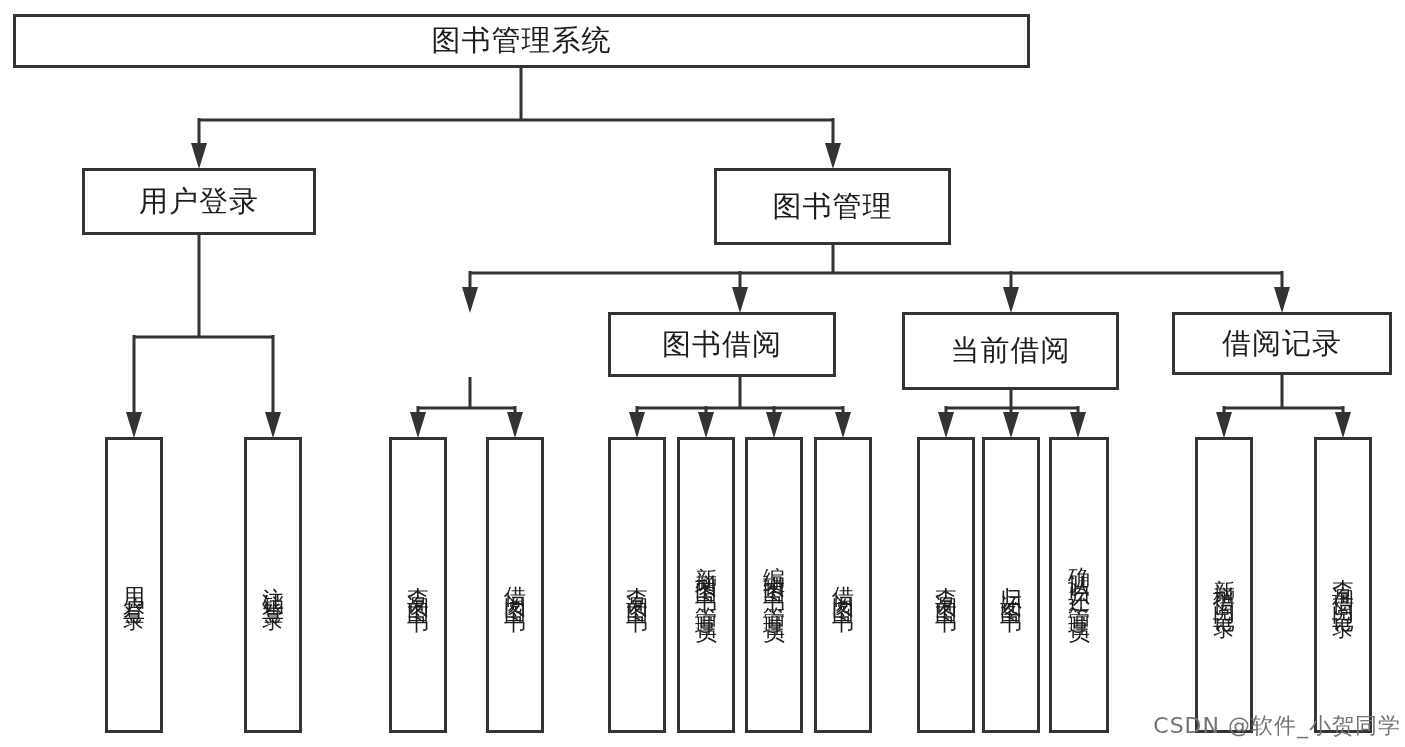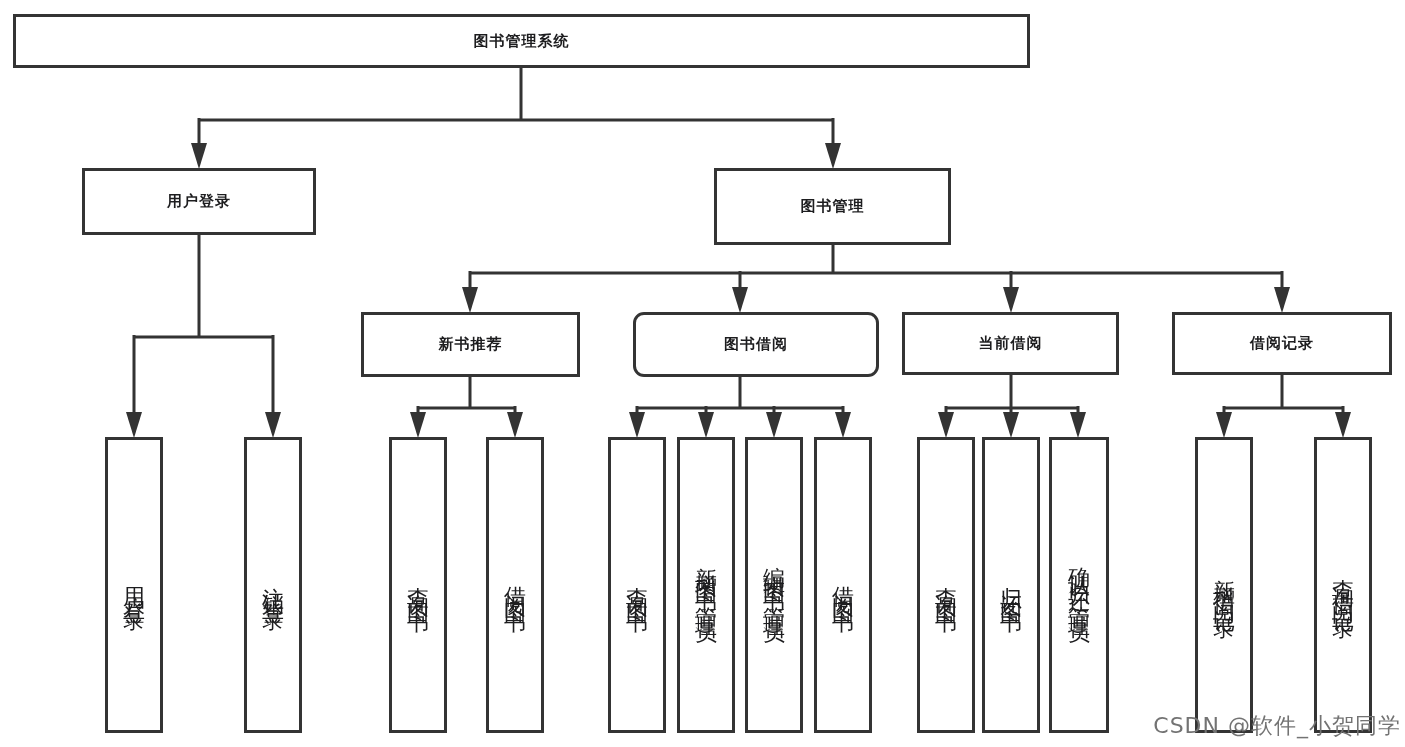--- a/index.html
+++ b/index.html
@@ -20,24 +20,23 @@
     position: absolute;
     box-sizing: border-box;
     border: 3px solid #343434;
     background: #ffffff;
     display: flex;
     align-items: center;
     justify-content: center;
     color: #1d1d1f;
   }
   .box.h .label {
-    font-size: 15px;
+    font-size: 29px;
     letter-spacing: 1px;
     white-space: nowrap;
-    font-weight: bold;
   }
   .box.v .vlabel {
     writing-mode: vertical-rl;
     text-orientation: mixed;
     font-size: 22px;
     letter-spacing: 8px;
     line-height: 1;
   }
   #watermark {
     position: absolute;
@@ -99,27 +98,24 @@
     <span class="label">图书管理系统</span>
   </div>
 
   <div class="box h" style="left:82px; top:168px; width:234px; height:67px;">
     <span class="label">用户登录</span>
   </div>
   <div class="box h" style="left:714px; top:168px; width:237px; height:77px;">
     <span class="label">图书管理</span>
   </div>
 
-  <div class="box h" style="left:361px; top:312px; width:219px; height:65px;">
-    <span class="label">新书推荐</span>
-  </div>
-  <div class="box h" style="left:633px; top:312px; width:246px; height:65px;border-radius:11px;">
+  <div class="box h" style="left:608px; top:312px; width:228px; height:65px;">
     <span class="label">图书借阅</span>
   </div>
-  <div class="box h" style="left:902px; top:312px; width:217px; height:63px;">
+  <div class="box h" style="left:902px; top:312px; width:217px; height:78px;">
     <span class="label">当前借阅</span>
   </div>
   <div class="box h" style="left:1172px; top:312px; width:220px; height:63px;">
     <span class="label">借阅记录</span>
   </div>
 
   <div class="box v" style="left:105px; top:437px; width:58px; height:296px;">
     <span class="vlabel">用户登录</span>
   </div>
   <div class="box v" style="left:244px; top:437px; width:58px; height:296px;">

